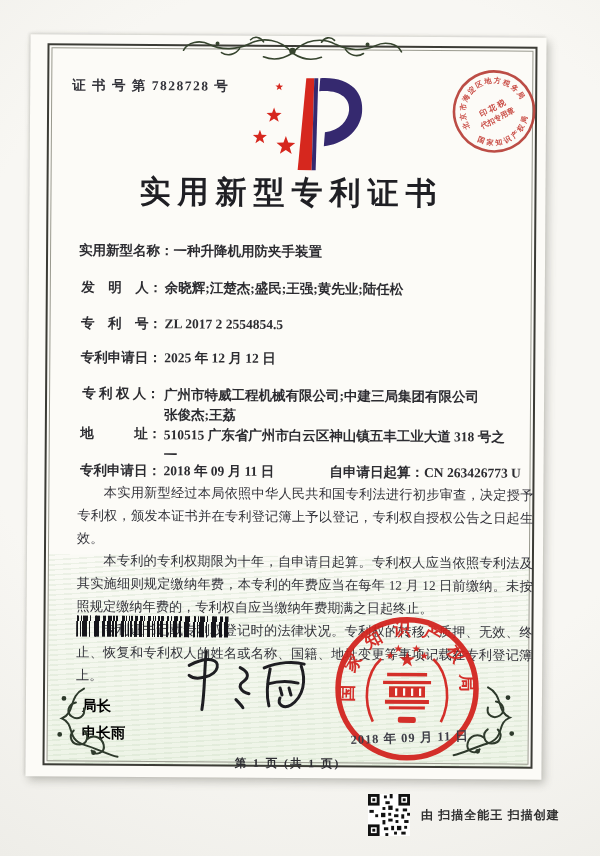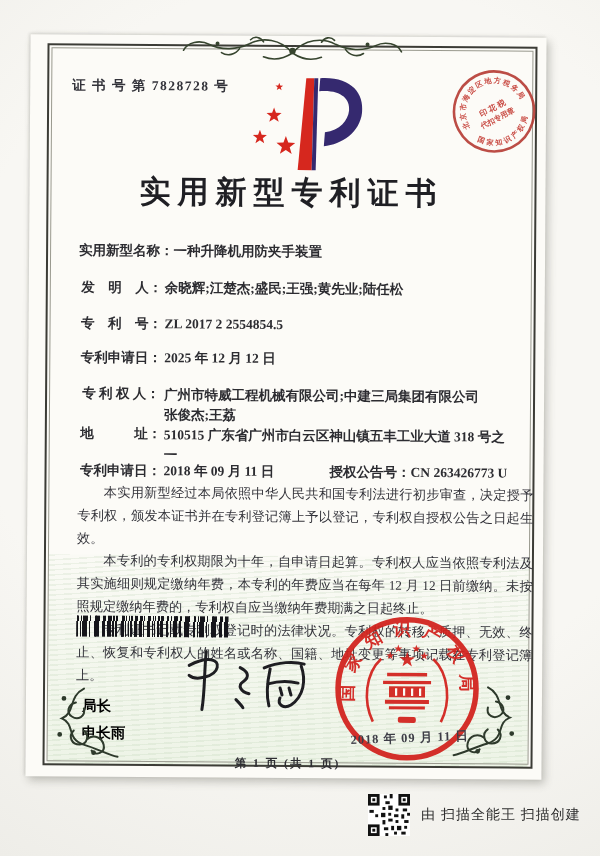--- a/index.html
+++ b/index.html
@@ -70,21 +70,21 @@
     font-size:11.5px;font-weight:600;letter-spacing:2px;color:#2e2e33;
   }
   .ornament-top{position:absolute;left:147px;top:-7px;z-index:2;}
   .corner{position:absolute;z-index:2;}
   .corner-left{left:28px;top:652px;}
   .corner-right{left:426px;top:648px;transform:scaleX(-1);}
   .scan-credit{
     position:absolute;left:368px;top:794px;display:flex;align-items:center;gap:11px;
     font-family:"Liberation Sans","DejaVu Sans",sans-serif;
   }
-  .scan-credit .txt{font-size:14px;font-weight:400;color:#2f2f2f;letter-spacing:1px;}
+  .scan-credit .txt{font-size:12px;font-weight:700;color:#2f2f2f;letter-spacing:1px;}
   .arc-red{fill:#c2342c;}
   .seal-red{fill:#d2211c;}
 </style>
 </head>
 <body>
 
 <div class="paper">
   <div class="green-tint"></div>
   <div class="frame-outer">
     <div class="frame-inner"></div>
@@ -157,21 +157,21 @@
         <span>张俊杰;王荔</span></span>
       </div>
       <div class="frow" style="top:390px;height:40px">
         <span class="flabel">地　　　址：</span>
         <span class="fwrap"><span>510515 广东省广州市白云区神山镇五丰工业大道 318 号之</span><br>
         <span>一</span></span>
       </div>
       <div class="frow" style="top:427px">
         <span class="flabel">专利申请日：</span><span>2018 年 09 月 11 日</span>
         <span class="grant2">
-          <span>授权公告号：</span><span>CN 263426773 U</span>
+          <span>自申请日起算：</span><span>CN 263426773 U</span>
         </span>
       </div>
     </div>
 
     <div class="paras">
       <p>本实用新型经过本局依照中华人民共和国专利法进行初步审查，决定授予专利权，颁发本证书并在专利登记簿上予以登记，专利权自授权公告之日起生效。</p>
       <p>本专利的专利权期限为十年，自申请日起算。专利权人应当依照专利法及其实施细则规定缴纳年费，本专利的年费应当在每年 12 月 12 日前缴纳。未按照规定缴纳年费的，专利权自应当缴纳年费期满之日起终止。</p>
       <p>专利证书记载专利权登记时的法律状况。专利权的转移、质押、无效、终止、恢复和专利权人的姓名或名称、国籍、地址变更等事项记载在专利登记簿上。</p>
     </div>
 

